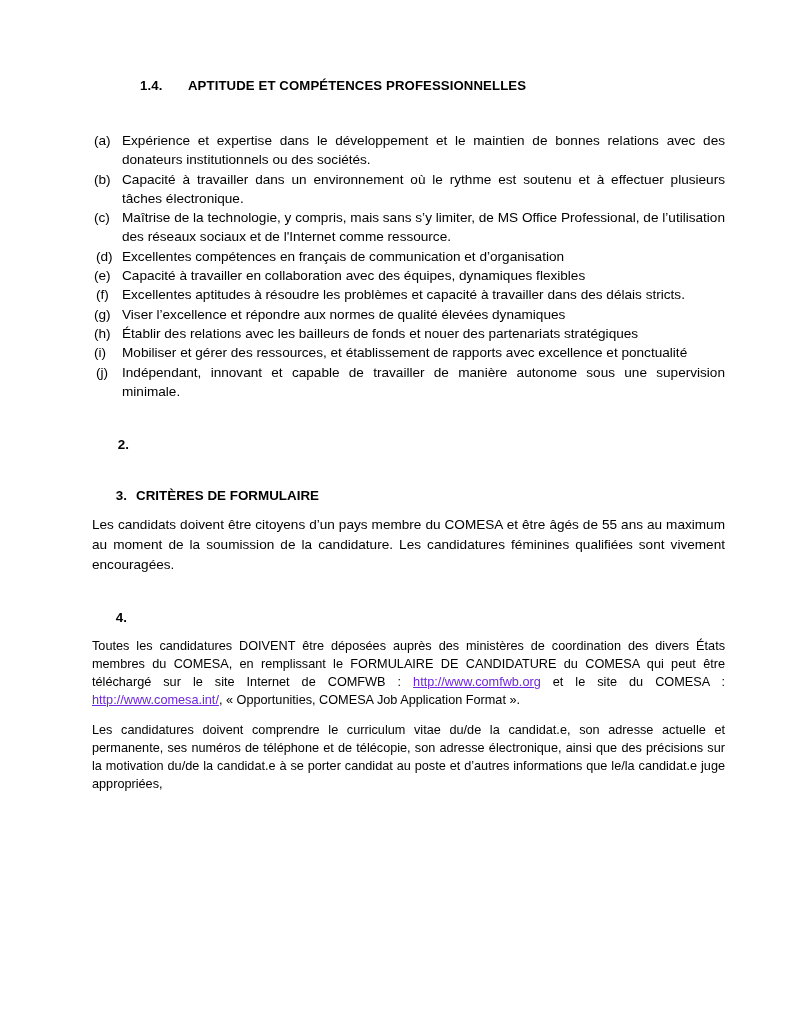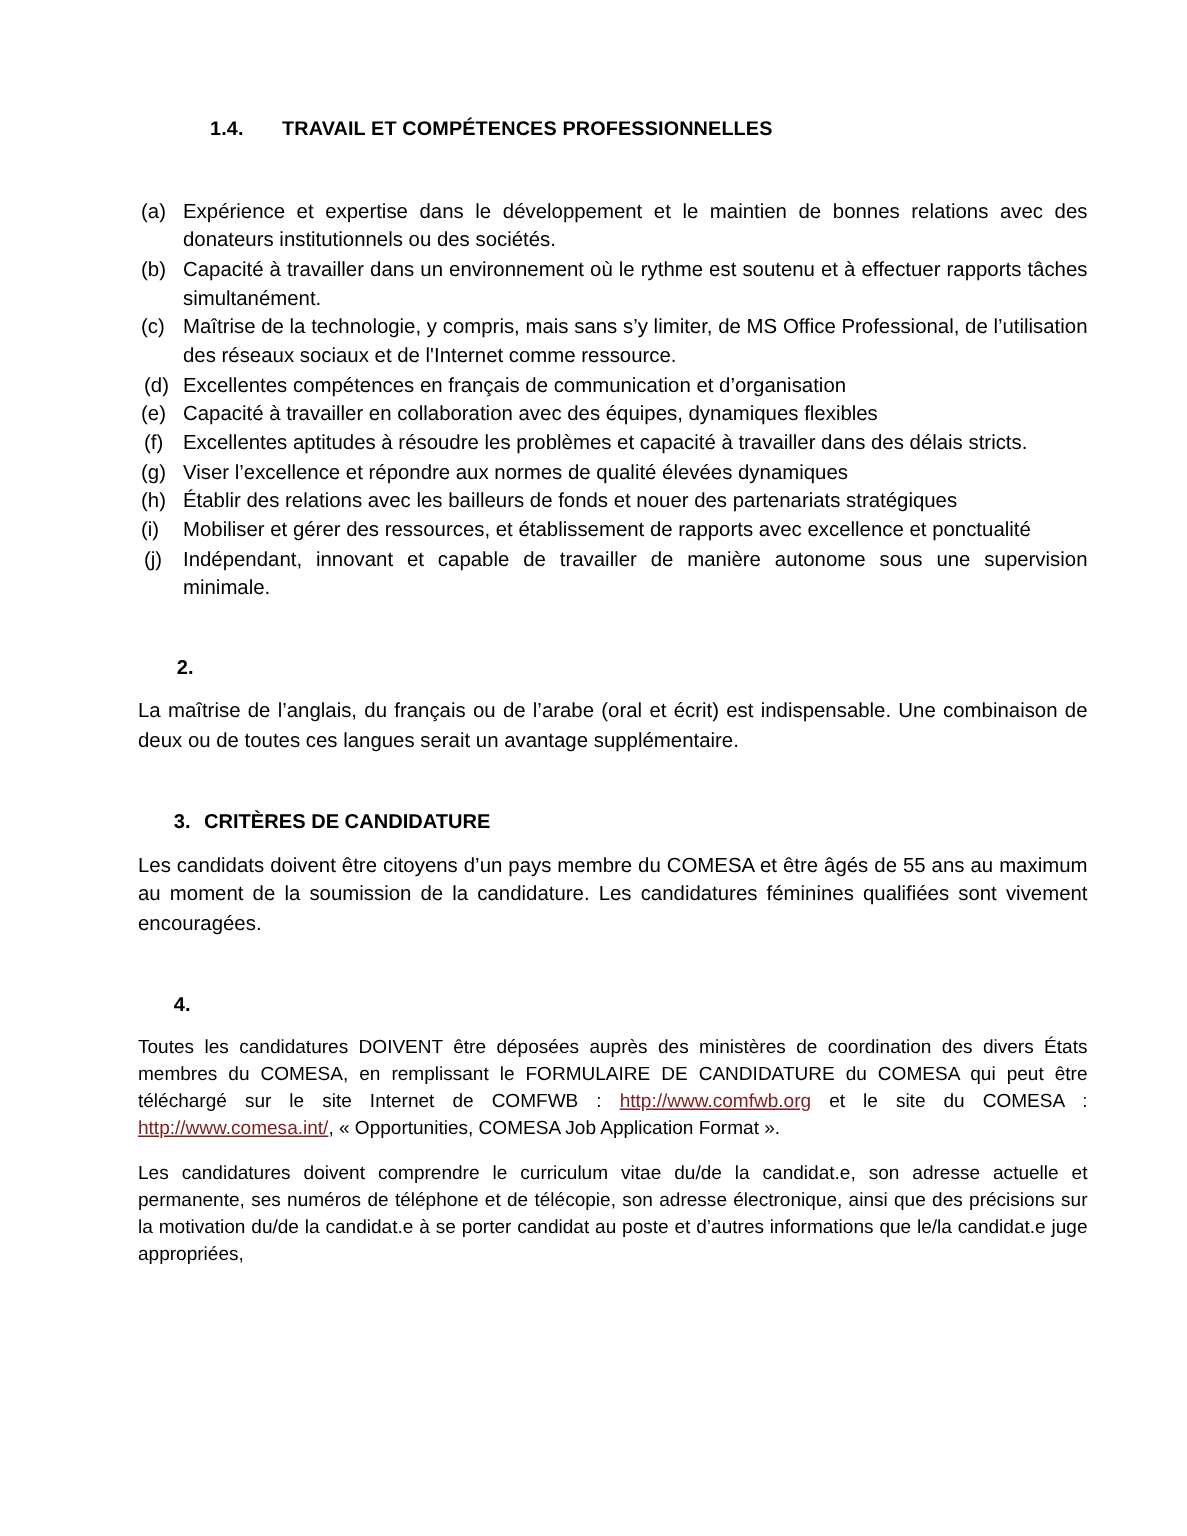--- a/index.html
+++ b/index.html
@@ -74,43 +74,43 @@
     font-size: 13.6px;
     line-height: 1.45;
     text-align: justify;
     margin: 12px 0 0 0;
   }
   p.para.small {
     font-size: 12.7px;
     line-height: 1.42;
   }
   a.link {
-    color: #7f1d1d;
+    color: #6d28d9;
   }
   .mt18 { margin-top: 18px; }
   .mt14 { margin-top: 14px; }
 </style>
 </head>
 <body>
 
 <div class="page">
 
   <div class="section-title title-1-4">
     <span class="num">1.4.</span>
-    <span>TRAVAIL ET COMPÉTENCES PROFESSIONNELLES</span>
+    <span>APTITUDE ET COMPÉTENCES PROFESSIONNELLES</span>
   </div>
 
   <ul class="list">
     <li>
       <span class="marker">(a)</span>
       <span class="body">Expérience et expertise dans le développement et le maintien de bonnes relations avec des donateurs institutionnels ou des sociétés.</span>
     </li>
     <li>
       <span class="marker">(b)</span>
-      <span class="body">Capacité à travailler dans un environnement où le rythme est soutenu et à effectuer rapports tâches simultanément.</span>
+      <span class="body">Capacité à travailler dans un environnement où le rythme est soutenu et à effectuer plusieurs tâches électronique.</span>
     </li>
     <li>
       <span class="marker">(c)</span>
       <span class="body">Maîtrise de la technologie, y compris, mais sans s’y limiter, de MS Office Professional, de l’utilisation des réseaux sociaux et de l'Internet comme ressource.</span>
     </li>
     <li>
       <span class="marker wide">(d)</span>
       <span class="body nojust">Excellentes compétences en français de communication et d’organisation</span>
     </li>
     <li>
@@ -135,25 +135,24 @@
     </li>
     <li>
       <span class="marker wide">(j)</span>
       <span class="body">Indépendant, innovant et capable de travailler de manière autonome sous une supervision minimale.</span>
     </li>
   </ul>
 
   <div class="h2 indent">
     <span class="num">2.</span>
   </div>
-  <p class="para mt18">La maîtrise de l’anglais, du français ou de l’arabe (oral et écrit) est indispensable. Une combinaison de deux ou de toutes ces langues serait un avantage supplémentaire.</p>
 
   <div class="h2 indent2">
     <span class="num">3.</span>
-    <span>CRITÈRES DE CANDIDATURE</span>
+    <span>CRITÈRES DE FORMULAIRE</span>
   </div>
   <p class="para mt18">Les candidats doivent être citoyens d’un pays membre du COMESA et être âgés de 55 ans au maximum au moment de la soumission de la candidature. Les candidatures féminines qualifiées sont vivement encouragées.</p>
 
   <div class="h2 indent2">
     <span class="num">4.</span>
   </div>
 
   <p class="para small mt18"><span>Toutes les candidatures DOIVENT être déposées auprès des ministères de coordination des divers États membres du COMESA, en remplissant le FORMULAIRE DE CANDIDATURE du COMESA qui peut être téléchargé sur le site Internet de COMFWB : </span><a class="link" href="#">http://www.comfwb.org</a><span> et le site du COMESA : </span><a class="link" href="#">http://www.comesa.int/</a><span>, « Opportunities, COMESA Job Application Format ».</span></p>
 
   <p class="para small mt14">Les candidatures doivent comprendre le curriculum vitae du/de la candidat.e, son adresse actuelle et permanente, ses numéros de téléphone et de télécopie, son adresse électronique, ainsi que des précisions sur la motivation du/de la candidat.e à se porter candidat au poste et d’autres informations que le/la candidat.e juge appropriées,</p>

